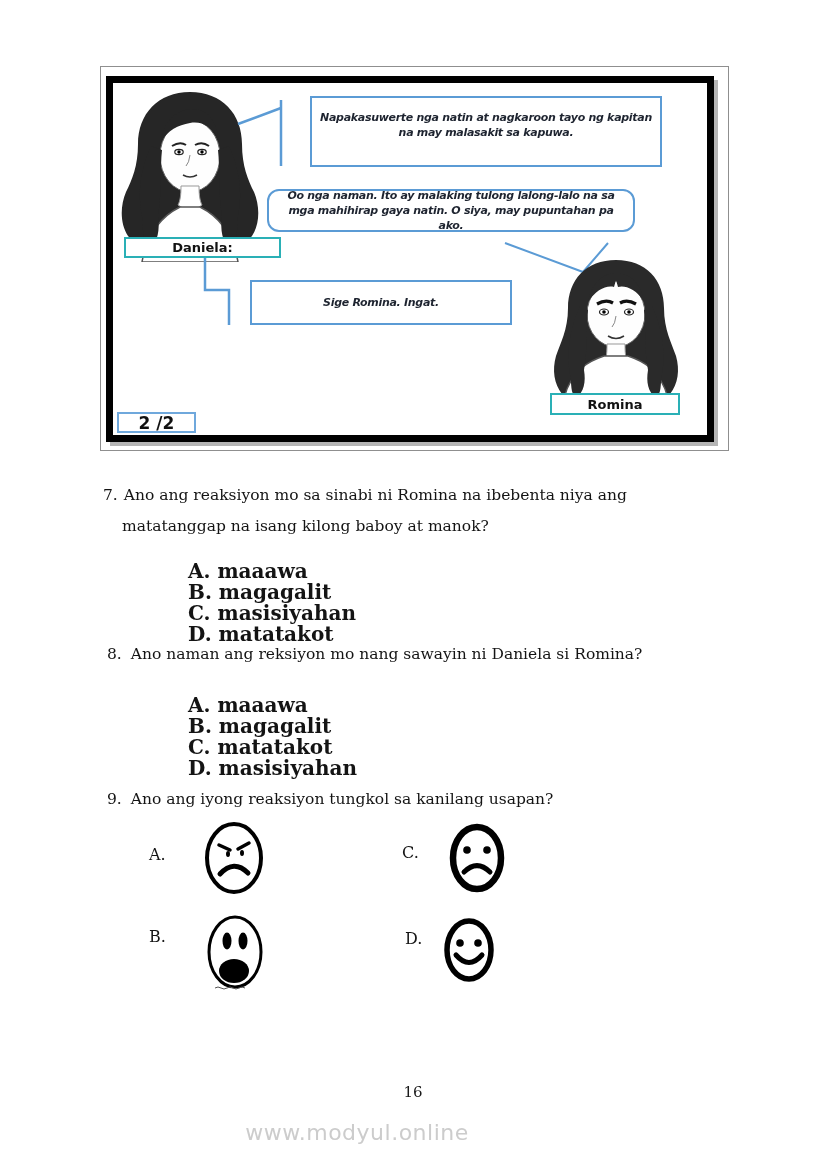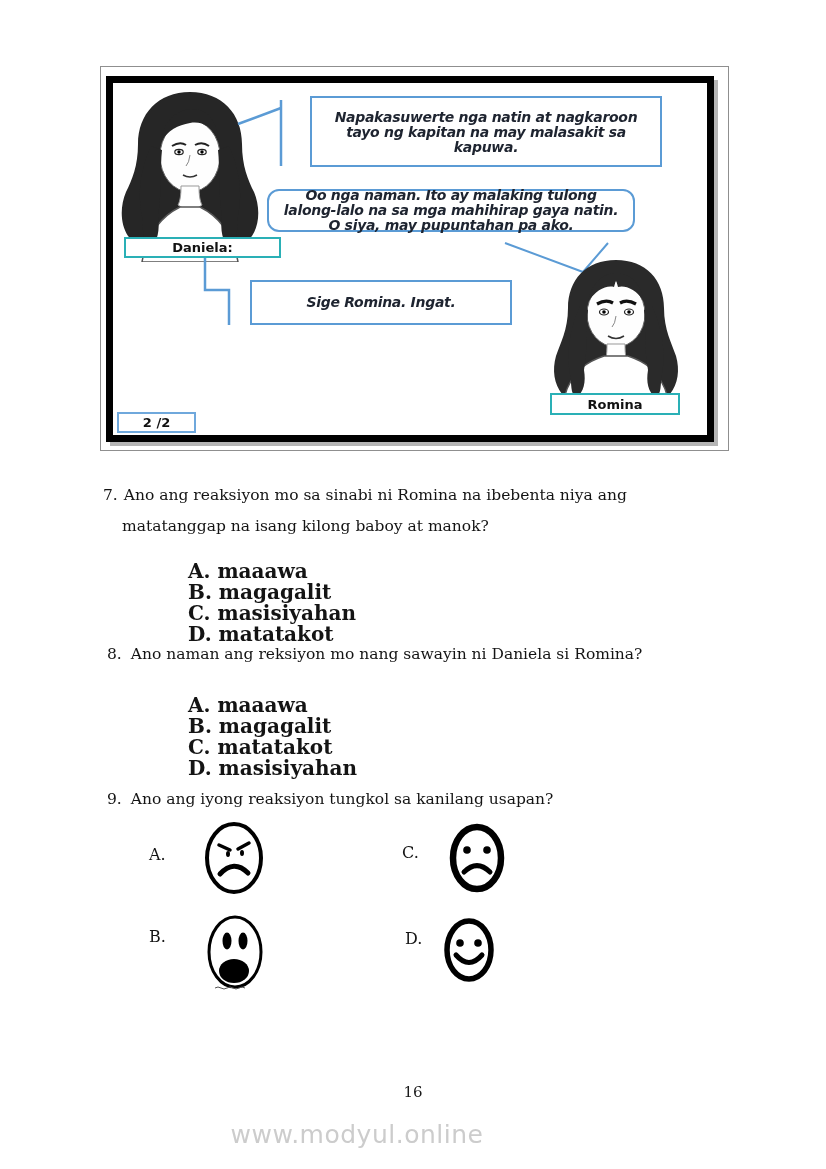--- a/index.html
+++ b/index.html
@@ -22,52 +22,52 @@
   .panel-frame{
     position:absolute;left:5px;top:9px;right:14px;bottom:8px;
     border:7px solid #000;background:#fff;box-shadow:4px 4px 0 #b5b5b5;
   }
   .panel-item{position:absolute;box-sizing:border-box;}
   .bubble{
     position:absolute;box-sizing:border-box;
     border:2px solid var(--blue);background:#fff;
     display:flex;align-items:center;justify-content:center;text-align:center;
     font-family:"DejaVu Sans", sans-serif;font-weight:bold;font-style:italic;
-    font-size:14px;line-height:15px;letter-spacing:-0.3px;color:var(--bubble-ink);
+    font-size:11px;line-height:15px;letter-spacing:-0.3px;color:var(--bubble-ink);
     padding:2px 8px;
   }
   .bubble.round{border-radius:12px;}
   .name-label{
     position:absolute;box-sizing:border-box;border:2px solid var(--teal);background:#fff;
     display:flex;align-items:center;justify-content:center;
     font-family:"DejaVu Sans", sans-serif;font-weight:bold;font-size:13px;color:#121212;
   }
   .page-ind{
     position:absolute;box-sizing:border-box;border:2px solid var(--ind-blue);background:#fff;
     display:flex;align-items:center;justify-content:center;
-    font-family:"DejaVu Sans", sans-serif;font-weight:bold;font-size:13px;color:#111;
+    font-family:"DejaVu Sans", sans-serif;font-weight:bold;font-size:17px;color:#111;
   }
   svg{display:block;}
   
   .q{
     position:absolute;margin:0;font-size:15.5px;line-height:31px;color:var(--ink);
     padding-left:19px;text-indent:-19px;
   }
   .qnum{display:inline-block;text-indent:0;margin-right:6px;}
   .q.wide .qnum{margin-right:9px;}
   .opts{
     position:absolute;margin:16px;padding:0;list-style:none;
     font-size:20px;line-height:21px;color:var(--ink);font-weight:bold;
   }
   .face-label{position:absolute;font-size:16px;color:var(--ink);}
   
   .page-number{position:absolute;left:0;top:1083px;width:826px;text-align:center;font-size:15px;color:#1a1a1a;}
   .watermark{
     position:absolute;left:0;top:1120px;width:714px;text-align:center;
-    font-family:"DejaVu Sans", sans-serif;font-size:25px;letter-spacing:0.5px;color:#cccccc;
+    font-family:"DejaVu Sans", sans-serif;font-size:22px;letter-spacing:0.5px;color:#cccccc;
   }
 </style>
 </head>
 <body>
 
 <div class="panel-outer">
   <div class="panel-frame"></div>
 
   <svg class="panel-item" style="left:13px;top:21px;" width="152" height="174" viewBox="0 0 152 174">
     <path d="M76,4 C44,4 24,26 24,56 C24,78 18,92 12,104 C6,118 6,136 14,148 C22,158 34,162 44,158 L108,158 C118,162 130,158 138,148 C146,136 146,118 140,104 C134,92 128,78 128,56 C128,26 108,4 76,4 Z" fill="#262626"></path>

